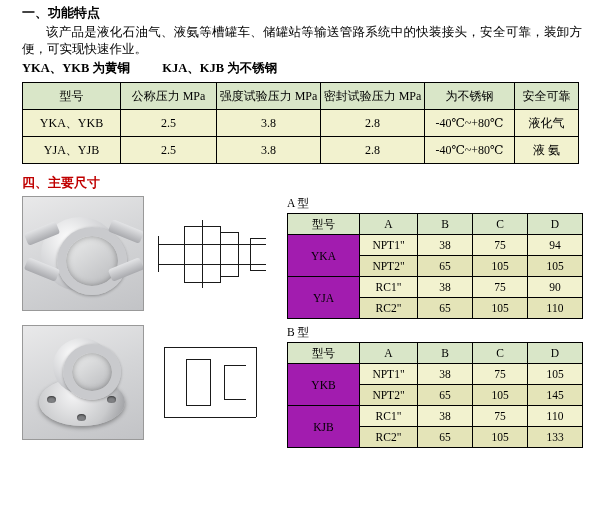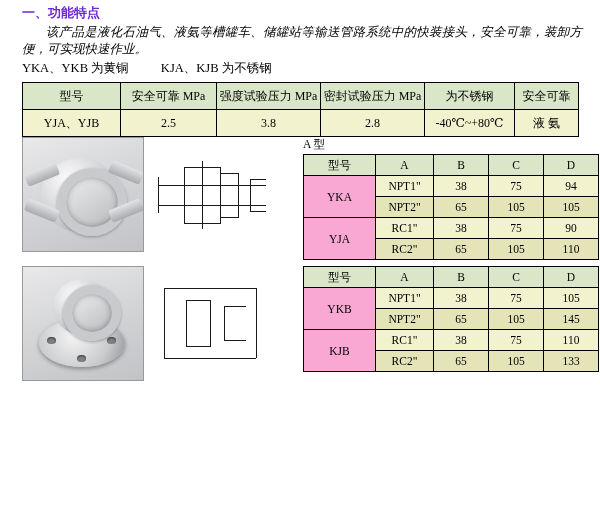--- a/index.html
+++ b/index.html
@@ -23,38 +23,38 @@
   .title {
     text-align: center;
     font-size: 19px;
     font-weight: bold;
     letter-spacing: 0px;
     padding-top: 12px;
     padding-bottom: 6px;
     font-family: "Liberation Serif", "DejaVu Serif", serif;
   }
   .section-head {
-    color: #6d28d9;
+    color: #000000;
     font-weight: bold;
     font-size: 13px;
     margin: 4px 0 2px 22px;
   }
   .body-text {
     font-size: 12.5px;
     line-height: 17px;
     margin: 0 18px 0 22px;
     text-align: justify;
-    font-style: italic;
   }
   .body-indent {
     text-indent: 24px;
   }
   .mat-line {
     font-size: 12.5px;
     margin: 2px 0 0 22px;
+    font-weight: bold;
   }
   .mat-line span.gap {
     display: inline-block;
     width: 26px;
   }
 
   
   table.perf {
     border-collapse: collapse;
     margin: 5px 0 0 22px;
@@ -109,21 +109,21 @@
   .drawing {
     width: 125px;
     height: 113px;
     background: #ffffff;
     position: relative;
     margin-left: 6px;
     flex: none;
     overflow: hidden;
   }
   .tbl-wrap {
-    margin-left: 28px;
+    margin-left: 12px;
     flex: none;
   }
   .tbl-label {
     font-size: 11.5px;
     margin-bottom: 2px;
   }
   table.dim {
     border-collapse: collapse;
     width: 295px;
     table-layout: fixed;
@@ -133,21 +133,21 @@
     text-align: center;
     font-size: 11.5px;
     height: 20px;
     padding: 0;
   }
   table.dim thead th {
     background: #d9e6c8;
     font-weight: normal;
   }
   table.dim td.model {
-    background: #f9a8d4;
+    background: #a21caf;
   }
   table.dim td.val {
     background: #f2f2cf;
   }
   table.dim tr.shade td.val {
     background: #e4e4b8;
   }
 
   
   .ph-blob {
@@ -205,39 +205,48 @@
       <col style="width:98px">
       <col style="width:96px">
       <col style="width:104px">
       <col style="width:104px">
       <col style="width:90px">
       <col style="width:64px">
     </colgroup>
     <thead>
       <tr>
         <th>型号</th>
-        <th>安全可靠 MPa</th>
+        <th>公称压力 MPa</th>
         <th>强度试验压力 MPa</th>
         <th>密封试验压力 MPa</th>
         <th>为不锈钢</th>
         <th>安全可靠</th>
       </tr>
     </thead>
     <tbody>
+      <tr>
+        <td>YKA、YKB</td>
+        <td>2.5</td>
+        <td>3.8</td>
+        <td>2.8</td>
+        <td class="temp-cell">-40℃~+80℃</td>
+        <td>液化气</td>
+      </tr>
       <tr class="alt">
         <td>YJA、YJB</td>
         <td>2.5</td>
         <td>3.8</td>
         <td>2.8</td>
         <td class="temp-cell">-40℃~+80℃</td>
         <td>液 氨</td>
       </tr>
     </tbody>
   </table>
 
+  <div class="dim-head">四、主要尺寸</div>
 
   <div class="dim-area">
 
     <div class="row-block">
 
       <div class="photo">
         <div class="ph-blob" style="left:18px;top:20px;width:78px;height:74px;"></div>
         <div class="ph-ring" style="left:34px;top:30px;width:52px;height:50px;"></div>
         <div class="ph-bar" style="left:2px;top:30px;width:34px;height:13px;transform:rotate(-22deg);"></div>
         <div class="ph-bar" style="left:2px;top:66px;width:34px;height:13px;transform:rotate(22deg);"></div>
@@ -332,20 +341,21 @@
         <div class="dw-line" style="left:36px;top:34px;width:1px;height:46px;"></div>
         <div class="dw-line" style="left:60px;top:34px;width:1px;height:46px;"></div>
         <div class="dw-line" style="left:36px;top:34px;width:25px;height:1px;"></div>
         <div class="dw-line" style="left:36px;top:80px;width:25px;height:1px;"></div>
         <div class="dw-line" style="left:74px;top:40px;width:1px;height:34px;"></div>
         <div class="dw-line" style="left:74px;top:40px;width:22px;height:1px;"></div>
         <div class="dw-line" style="left:74px;top:74px;width:22px;height:1px;"></div>
       </div>
 
       <div class="tbl-wrap">
+        <div class="tbl-label">B 型</div>
         <table class="dim">
           <colgroup>
             <col style="width:72px">
               <col style="width:58px">
               <col style="width:55px">
               <col style="width:55px">
               <col style="width:55px">
           </colgroup>
           <thead>
             <tr>

